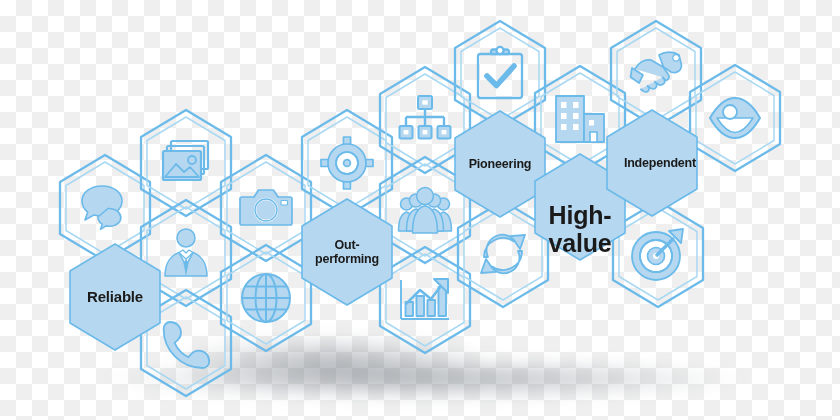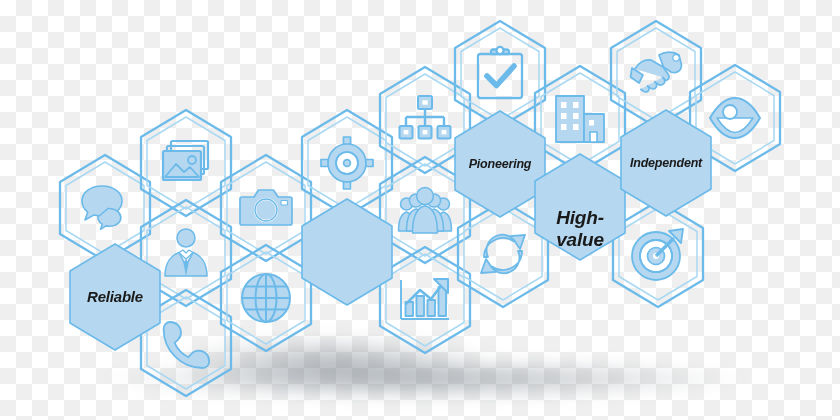--- a/index.html
+++ b/index.html
@@ -52,38 +52,37 @@
   }
 
   
   .hex {
     position:absolute;
     width:96px; height:110px;
     margin-left:-48px; margin-top:-55px;
     display:flex;
     align-items:center;
     justify-content:center;
-    font-style:italic;
   }
   .hex svg { position:absolute; inset:0; width:96px; height:110px; overflow:visible; }
 
   .hex .label {
     position:relative;
     z-index:3;
     text-align:center;
     color:#1a1a1a;
     font-weight:bold;
     line-height:1.12;
     letter-spacing:-0.2px;
     padding:0 4px;
     white-space:pre-line;
   }
   .hex.lbl-sm  .label { font-size:12.5px; }
   .hex.lbl-md  .label { font-size:15px; }
-  .hex.lbl-lg  .label { font-size:19px;margin-top:43px; }
+  .hex.lbl-lg  .label { font-size:25px;margin-top:43px; }
 
   .icon-wrap {
     position:relative; z-index:3;
     width:54px; height:54px;
     display:flex; align-items:center; justify-content:center;
   }
   .icon-wrap svg { position:static; width:54px; height:54px; overflow:visible; }
 </style>
 </head>
 <body>
@@ -382,35 +381,37 @@
       <div class="hex hex-label lbl-md" style="left: 115px; top: 297px; z-index: 5;">
         <svg viewBox="0 0 96 110" aria-hidden="true">
       <polygon points="48,2 93,29 93,81 48,108 3,81 3,29" fill="#b5d7ef" stroke="#6bbaea" stroke-width="1.6" stroke-linejoin="round"></polygon>
     </svg>
         <span class="label">Reliable</span>
       </div>
       <div class="hex hex-label lbl-sm" style="left: 347px; top: 252px; z-index: 5;">
         <svg viewBox="0 0 96 110" aria-hidden="true">
       <polygon points="48,2 93,29 93,81 48,108 3,81 3,29" fill="#b5d7ef" stroke="#6bbaea" stroke-width="1.6" stroke-linejoin="round"></polygon>
     </svg>
+        <span class="label">Out-
+performing</span>
       </div>
       <div class="hex hex-label lbl-sm" style="left: 500px; top: 164px; z-index: 5;">
         <svg viewBox="0 0 96 110" aria-hidden="true">
       <polygon points="48,2 93,29 93,81 48,108 3,81 3,29" fill="#b5d7ef" stroke="#6bbaea" stroke-width="1.6" stroke-linejoin="round"></polygon>
     </svg>
         <span class="label">Pioneering</span>
       </div>
       <div class="hex hex-label lbl-lg" style="left: 580px; top: 207px; z-index: 5;">
         <svg viewBox="0 0 96 110" aria-hidden="true">
       <polygon points="48,2 93,29 93,81 48,108 3,81 3,29" fill="#b5d7ef" stroke="#6bbaea" stroke-width="1.6" stroke-linejoin="round"></polygon>
     </svg>
         <span class="label">High-
 value</span>
       </div>
-      <div class="hex hex-label lbl-sm" style="left: 666px; top: 163px; z-index: 5;">
+      <div class="hex hex-label lbl-sm" style="left: 652px; top: 163px; z-index: 5; justify-content: flex-end;">
         <svg viewBox="0 0 96 110" aria-hidden="true">
       <polygon points="48,2 93,29 93,81 48,108 3,81 3,29" fill="#b5d7ef" stroke="#6bbaea" stroke-width="1.6" stroke-linejoin="round"></polygon>
     </svg>
         <span class="label">Independent</span>
       </div>
     </div>
 
 </div>
 
 </body></html>

